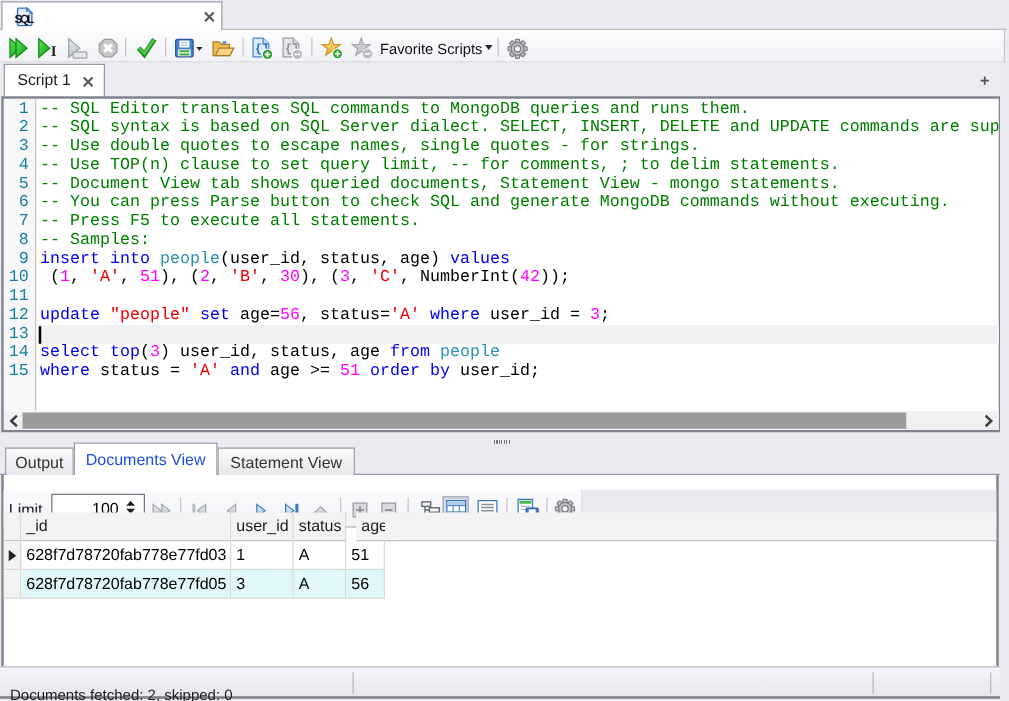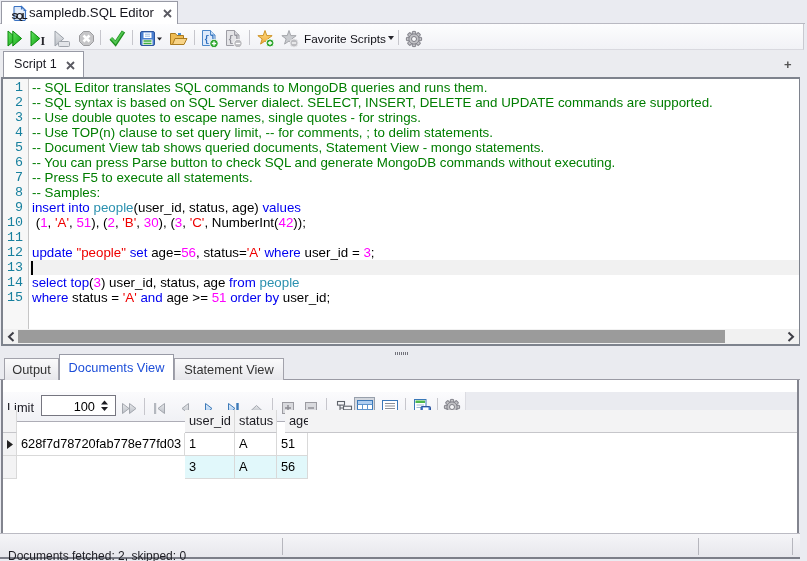--- a/index.html
+++ b/index.html
@@ -13,21 +13,21 @@
 .vsep1{position:absolute;top:6px;width:1px;height:15px;background:#c6c6cc}
 
 #scriptbar{left:0;top:50px;width:800px;height:27px;background:#ebecf0}
 #scripttab{left:3px;top:1px;width:81px;height:44px;background:#fff;border:1px solid #989aa5;border-bottom:none}
 #scripttab .txt{left:10px;top:5px;font-size:12.6px;color:#1a1a22}
 #plusbtn{left:784px;top:7px;font-size:13px;color:#555;font-weight:bold}
 
 #editor{left:1px;top:77px;width:800px;height:269px;border:2px solid #7e838d;background:#fff;overflow:hidden}
 #gutter{left:0;top:0;width:26px;height:250px;background:#f7f7f7;border-right:1px solid #c6c6c6;padding-top:1px}
 #gutter div{height:15px;text-align:right;padding-right:5px;font-family:"Liberation Mono",monospace;font-size:13.333px;line-height:15px;color:#17809e}
-#code{left:27px;top:1px;width:769px;height:250px;font-family:Liberation Sans, sans-serif;font-size:13.333px;line-height:15px;color:#000;white-space:pre;overflow:hidden}
+#code{left:27px;top:1px;width:769px;height:250px;font-family:Liberation Mono, monospace;font-size:13.333px;line-height:15px;color:#000;white-space:pre;overflow:hidden}
 #code div{height:15px;padding-left:2px}
 .k{color:#0000f0}.c{color:#007d00}.s{color:#ee0000}.n{color:#ff00ff}.t{color:#2b91af}
 #hl{left:27px;top:181px;width:769px;height:15px;background:#f1f1f1}
 #cursor{left:28px;top:182px;width:2px;height:14px;background:#000}
 
 #hscroll{left:0;top:250px;width:796px;height:15px;background:#f1f1f1}
 #hthumb{left:15px;top:1px;width:707px;height:13px;background:#9b9b9b}
 
 #botbar{left:0;top:346px;width:800px;height:34px;background:#eaebf0;border-bottom:1px solid #9a9aa4}
 .btab{position:absolute;background:linear-gradient(#fafafb,#e7e7eb);border:1px solid #a2a2ab;border-bottom:none;font-size:12.8px;color:#333;text-align:center}
@@ -56,21 +56,20 @@
 </style></head><body>
 
 <div class="abs" id="tabbar"></div>
 <div class="abs" id="maintab">
   <svg class="abs" style="left:11px;top:4px" width="13" height="15">
     <path d="M1.5 .5 L8.5 .5 L12.5 4.5 L12.5 13 A1.5 1.5 0 0 1 11 14.5 L2.5 14.5 A1.5 1.5 0 0 1 1 13 L1 2 A1.5 1.5 0 0 1 1.5 .5 Z" fill="#dce8f8" stroke="#3a72c2" stroke-width="1.1"></path>
     <path d="M8.5 .5 L8.5 4.5 L12.5 4.5 Z" fill="#9dbfe8" stroke="#3a72c2" stroke-width="1.1"></path>
     <rect x="3" y="3.5" width="7.5" height="8.5" fill="#e8f0fb"></rect>
     <text x="-1.5" y="12.5" font-family="Liberation Sans" font-size="9.5" font-weight="bold" fill="#16161c" textLength="16">SQL</text>
   </svg>
-  <div class="abs txt">sampledb.SQL Editor</div>
   <svg class="abs" style="left:161px;top:7px" width="9" height="9">
       <path d="M1 1 L8 8 M8 1 L1 8" stroke="#5a5a62" stroke-width="1.8"></path>
     </svg>
 </div>
 <svg width="0" height="0" style="position:absolute">
     <defs>
 <linearGradient id="gg" x1="0" y1="0" x2="1" y2="1">
         <stop offset="0" stop-color="#63e463"></stop>
         <stop offset="1" stop-color="#0ba00b"></stop>
       </linearGradient>
@@ -299,38 +298,40 @@
       </g>
       <circle r="5.1" fill="#c2c2c6" stroke="#83838b"></circle>
       <circle r="2.5" fill="#f6f6f8" stroke="#7d7d85"></circle>
       </g>
     </svg>
     <div class="abs" style="left:462px;top:0;width:1px;height:29px;background:#dcdce2"></div>
   </div>
   <div class="abs" id="grid">
     <div class="grow">
       <div class="gcell ghead" style="left:0;width:14px"></div>
+      <div class="gcell ghead" style="left:14px;width:168px">_id</div>
       <div class="gcell ghead" style="left:182px;width:50px">user_id</div>
       <div class="gcell ghead" style="left:232px;width:42px">status</div>
       <div class="gcell ghead" style="left:282px;width:31px">age</div>
       <div class="gcell ghead" style="left:305px;width:489px;border-right:none"></div>
     </div>
     <div class="grow">
       <div class="gcell gsel" style="left:0;width:14px">
           <svg style="left:4px;top:7px" width="6" height="9">
             <path d="M0 0 L6 4.5 L0 9 Z" fill="#222"></path>
           </svg>
         </div>
       <div class="gcell" style="left:14px;width:168px;font-size:12.8px">628f7d78720fab778e77fd03</div>
       <div class="gcell" style="left:182px;width:50px">1</div>
       <div class="gcell" style="left:232px;width:42px">A</div>
       <div class="gcell" style="left:274px;width:31px">51</div>
     </div>
     <div class="grow">
       <div class="gcell gsel" style="left:0;width:14px"></div>
+      <div class="gcell" style="left:14px;width:168px;background:#e1f8fb;font-size:12.8px">628f7d78720fab778e77fd05</div>
       <div class="gcell" style="left:182px;width:50px;background:#e1f8fb">3</div>
       <div class="gcell" style="left:232px;width:42px;background:#e1f8fb">A</div>
       <div class="gcell" style="left:274px;width:31px;background:#e1f8fb">56</div>
     </div>
   </div>
 </div>
 
 <div class="abs" id="status">
   <div class="abs" style="left:8px;top:15px">Documents fetched: 2, skipped: 0</div>
   <div class="vs" style="left:282px"></div>

